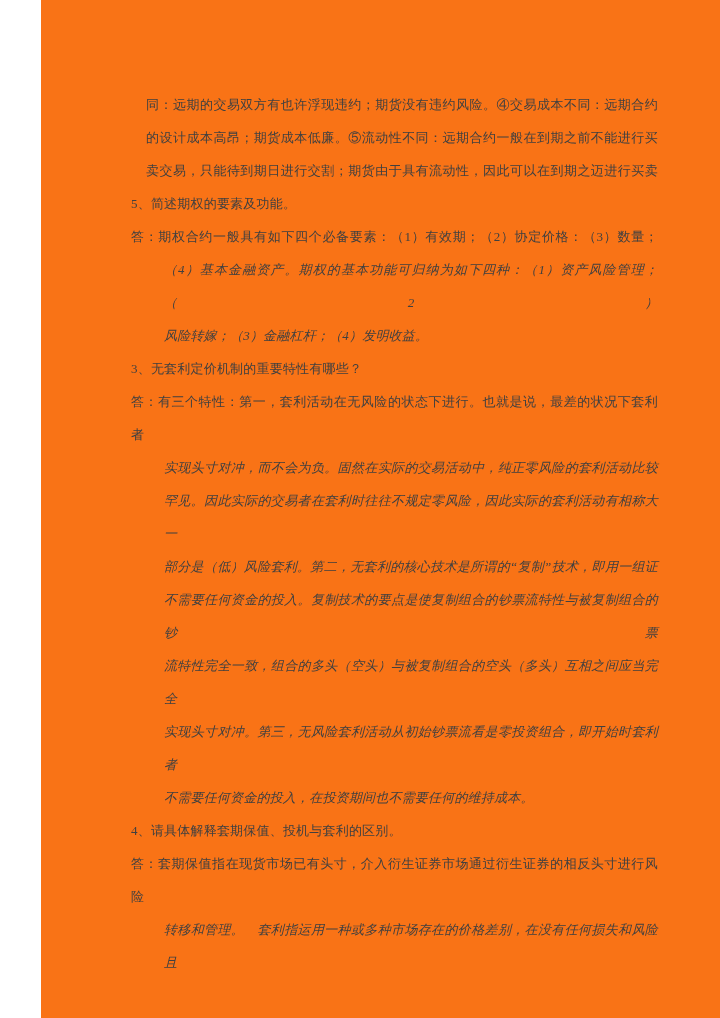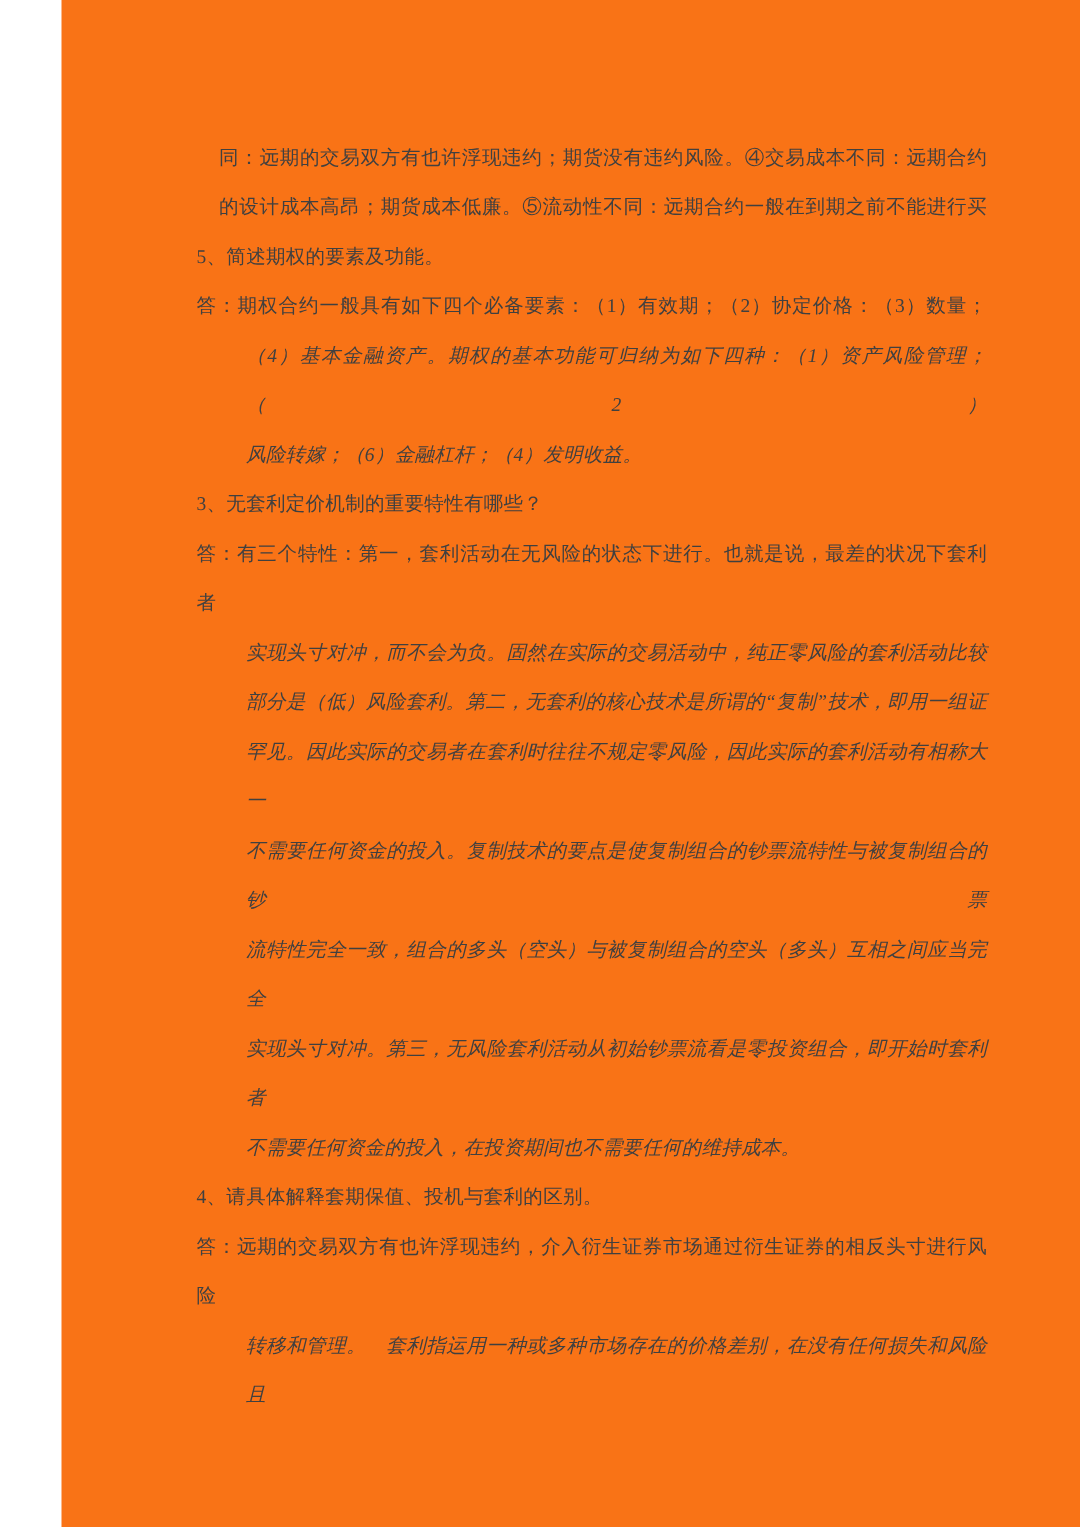--- a/index.html
+++ b/index.html
@@ -37,30 +37,31 @@
     text-align-last: justify;
   }
 </style>
 </head>
 <body>
 
 <div class="page">
   <div class="doc" id="doc-lines">
       <div class="line i-h1 full">同：远期的交易双方有也许浮现违约；期货没有违约风险。④交易成本不同：远期合约</div>
       <div class="line i-h1 full">的设计成本高昂；期货成本低廉。⑤流动性不同：远期合约一般在到期之前不能进行买</div>
+      <div class="line i-h1 full">卖交易，只能待到期日进行交割；期货由于具有流动性，因此可以在到期之迈进行买卖</div>
       <div class="line i-q">5、简述期权的要素及功能。</div>
       <div class="line i-q full">答：期权合约一般具有如下四个必备要素：（1）有效期；（2）协定价格：（3）数量；</div>
       <div class="line i-h2 full">（4）基本金融资产。期权的基本功能可归纳为如下四种：（1）资产风险管理；（2）</div>
-      <div class="line i-h2">风险转嫁；（6）金融杠杆；（4）发明收益。</div>
+      <div class="line i-h2">风险转嫁；（3）金融杠杆；（4）发明收益。</div>
       <div class="line i-q">3、无套利定价机制的重要特性有哪些？</div>
       <div class="line i-q full">答：有三个特性：第一，套利活动在无风险的状态下进行。也就是说，最差的状况下套利者</div>
       <div class="line i-h2 full">实现头寸对冲，而不会为负。固然在实际的交易活动中，纯正零风险的套利活动比较</div>
+      <div class="line i-h2 full">罕见。因此实际的交易者在套利时往往不规定零风险，因此实际的套利活动有相称大一</div>
       <div class="line i-h2 full">部分是（低）风险套利。第二，无套利的核心技术是所谓的“复制”技术，即用一组证</div>
-      <div class="line i-h2 full">罕见。因此实际的交易者在套利时往往不规定零风险，因此实际的套利活动有相称大一</div>
       <div class="line i-h2 full">不需要任何资金的投入。复制技术的要点是使复制组合的钞票流特性与被复制组合的钞票</div>
       <div class="line i-h2 full">流特性完全一致，组合的多头（空头）与被复制组合的空头（多头）互相之间应当完全</div>
       <div class="line i-h2 full">实现头寸对冲。第三，无风险套利活动从初始钞票流看是零投资组合，即开始时套利者</div>
       <div class="line i-h2">不需要任何资金的投入，在投资期间也不需要任何的维持成本。</div>
       <div class="line i-q">4、请具体解释套期保值、投机与套利的区别。</div>
-      <div class="line i-q full">答：远期的交易双方有也许浮现违约，介入衍生证券市场通过衍生证券的相反头寸进行风险</div>
+      <div class="line i-q full">答：套期保值指在现货市场已有头寸，介入衍生证券市场通过衍生证券的相反头寸进行风险</div>
       <div class="line i-h2 full">转移和管理。　套利指运用一种或多种市场存在的价格差别，在没有任何损失和风险且</div>
     </div>
 </div>
 
 </body></html>

